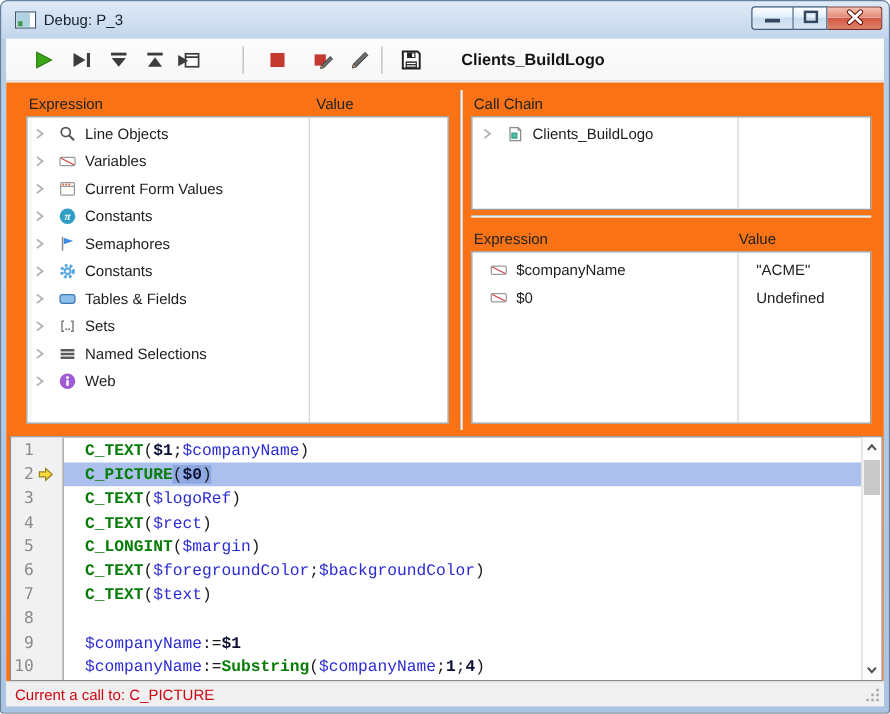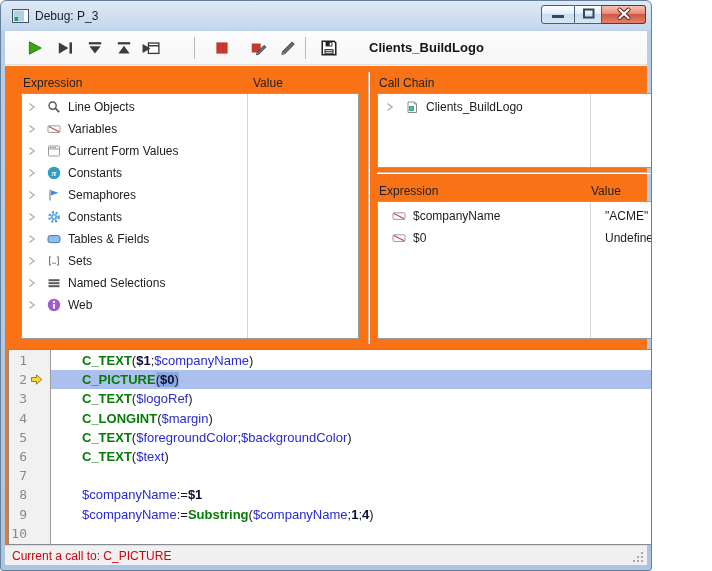--- a/index.html
+++ b/index.html
@@ -1,21 +1,21 @@
 <!DOCTYPE html>
 <html><head>
 <meta charset="utf-8">
 <style>
   html,body{margin:0;padding:0;background:#fff;}
   *{box-sizing:border-box;}
   .ui{font-family:"Liberation Sans",sans-serif;}
 
   
   #window{
-    position:relative;width:652px;height:571px;
+    position:relative;width:712px;height:571px;
     border:1px solid #66809c;border-radius:6px 6px 3px 3px;
     background:linear-gradient(#dfeaf7,#c3d6ec 29px,#b7cfe9 30px,#aac4e2 100%);
     overflow:hidden;
   }
   #titlebar{position:absolute;top:0;left:0;right:0;height:30px;}
   #win-icon{position:absolute;left:11px;top:8px;width:17px;height:14px;}
   #win-title{position:absolute;left:34px;top:0;height:30px;line-height:30px;font-size:12px;color:#15202c;}
   .capbtns{position:absolute;top:4px;right:5px;height:19px;display:flex;}
   .capbtn{
     height:19px;border:1px solid #46617e;border-left:none;
@@ -66,21 +66,21 @@
   #h-splitter-right{position:absolute;left:372px;top:106px;width:320px;height:2px;background:#bfbfbf;border-bottom:1px solid #fff;cursor:row-resize;}
 
   
   #editor{position:absolute;left:3px;top:283px;width:698px;height:196px;border:1px solid #848b93;background:#fff;display:flex;}
   #gutter{width:42px;background:#f1f1f1;border-right:1px solid #9d9d9d;padding-top:1px;}
   .gutter-row{height:19.2px;display:flex;align-items:center;}
   .lnum{display:inline-block;width:18px;text-align:right;font-family:"DejaVu Sans Mono",monospace;font-size:13px;color:#8a8a8a;}
   .arrow-slot{display:inline-block;width:16px;margin-left:3px;height:13px;}
   .arrow-slot svg{width:13px;height:13px;display:block;}
   #code-lines{flex:1;padding-top:1px;overflow:hidden;}
-  .code-row{height:19.2px;line-height:19.2px;font-family:Liberation Sans, sans-serif;font-size:13px;white-space:pre;padding-left:19px;}
+  .code-row{height:19.2px;line-height:19.2px;font-family:Liberation Mono, monospace;font-size:13px;white-space:pre;padding-left:5px;}
   .code-row.active{background:#abc0ec;}
   .ind1{display:inline-block;width:12px;}
   .tok-cmd{color:#077c07;font-weight:bold;}
   .tok-var{color:#2a2ad2;}
   .tok-param{color:#0a0f33;font-weight:bold;}
   .tok-num{color:#0a0f33;font-weight:bold;}
   .tok-plain{color:#1b1b1b;}
   .tok-plainh{color:#1b1b1b;background:#8da7e0;}
   .tok-paramh{color:#0a0f33;font-weight:bold;background:#8da7e0;}
 
@@ -434,20 +434,21 @@
             </div>
             <div class="gutter-row">
               <span class="lnum">10</span>
               <span class="arrow-slot"></span>
             </div>
           </div>
         <div id="code-lines">
             <div class="code-row"><span class="ind1"></span><span class="tok-cmd">C_TEXT</span><span class="tok-plain">(</span><span class="tok-param">$1</span><span class="tok-plain">;</span><span class="tok-var">$companyName</span><span class="tok-plain">)</span></div>
             <div class="code-row active"><span class="ind1"></span><span class="tok-cmd">C_PICTURE</span><span class="tok-plainh">(</span><span class="tok-paramh">$0</span><span class="tok-plainh">)</span></div>
             <div class="code-row"><span class="ind1"></span><span class="tok-cmd">C_TEXT</span><span class="tok-plain">(</span><span class="tok-var">$logoRef</span><span class="tok-plain">)</span></div>
+            <div class="code-row"><span class="ind1"></span><span class="tok-cmd">C_TEXT</span><span class="tok-plain">(</span><span class="tok-var">$rect</span><span class="tok-plain">)</span></div>
             <div class="code-row"><span class="ind1"></span><span class="tok-cmd">C_LONGINT</span><span class="tok-plain">(</span><span class="tok-var">$margin</span><span class="tok-plain">)</span></div>
             <div class="code-row"><span class="ind1"></span><span class="tok-cmd">C_TEXT</span><span class="tok-plain">(</span><span class="tok-var">$foregroundColor</span><span class="tok-plain">;</span><span class="tok-var">$backgroundColor</span><span class="tok-plain">)</span></div>
             <div class="code-row"><span class="ind1"></span><span class="tok-cmd">C_TEXT</span><span class="tok-plain">(</span><span class="tok-var">$text</span><span class="tok-plain">)</span></div>
             <div class="code-row"></div>
             <div class="code-row"><span class="ind1"></span><span class="tok-var">$companyName</span><span class="tok-plain">:=</span><span class="tok-param">$1</span></div>
             <div class="code-row"><span class="ind1"></span><span class="tok-var">$companyName</span><span class="tok-plain">:=</span><span class="tok-cmd">Substring</span><span class="tok-plain">(</span><span class="tok-var">$companyName</span><span class="tok-plain">;</span><span class="tok-num">1</span><span class="tok-plain">;</span><span class="tok-num">4</span><span class="tok-plain">)</span></div>
           </div>
         <div id="scrollbar">
           <div class="sb-arrow" id="sb-up">
               <svg viewBox="0 0 12 12">

